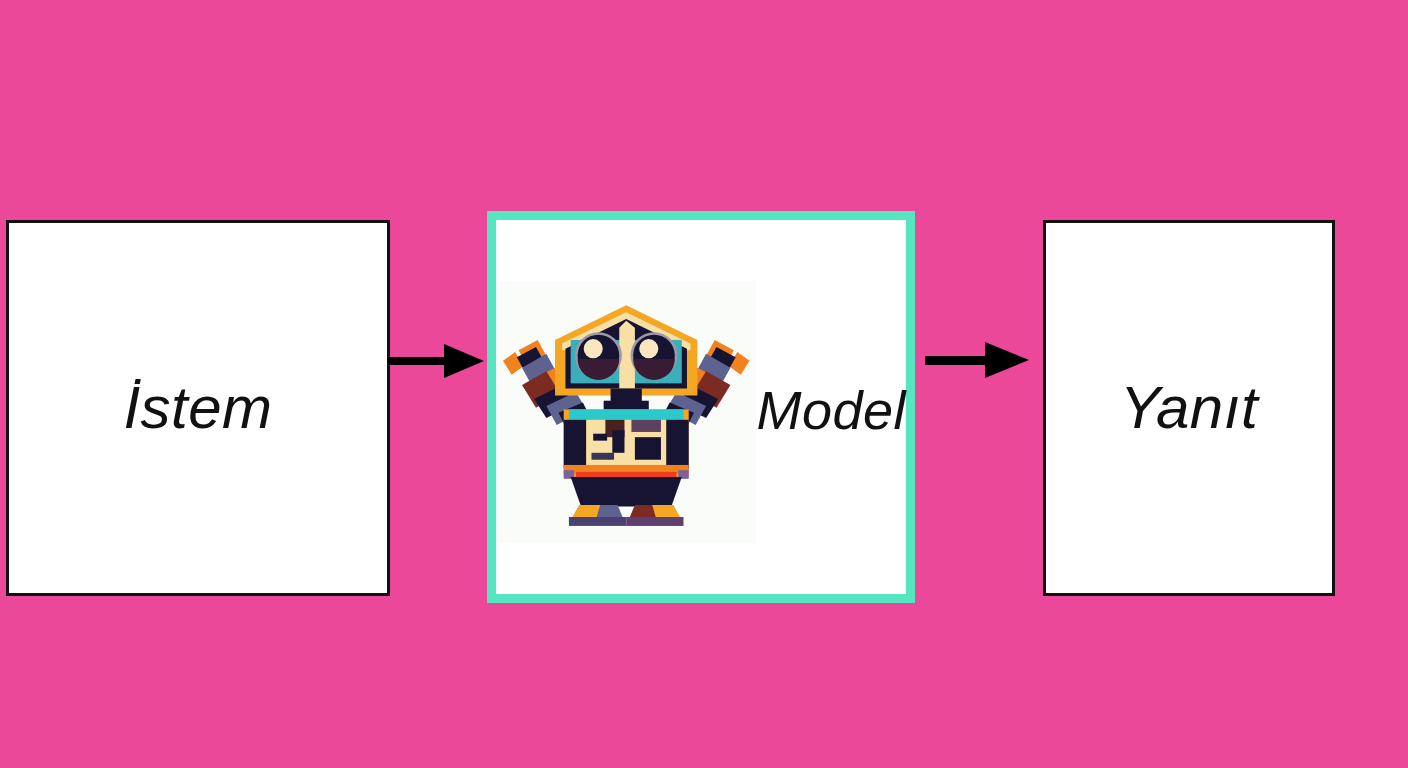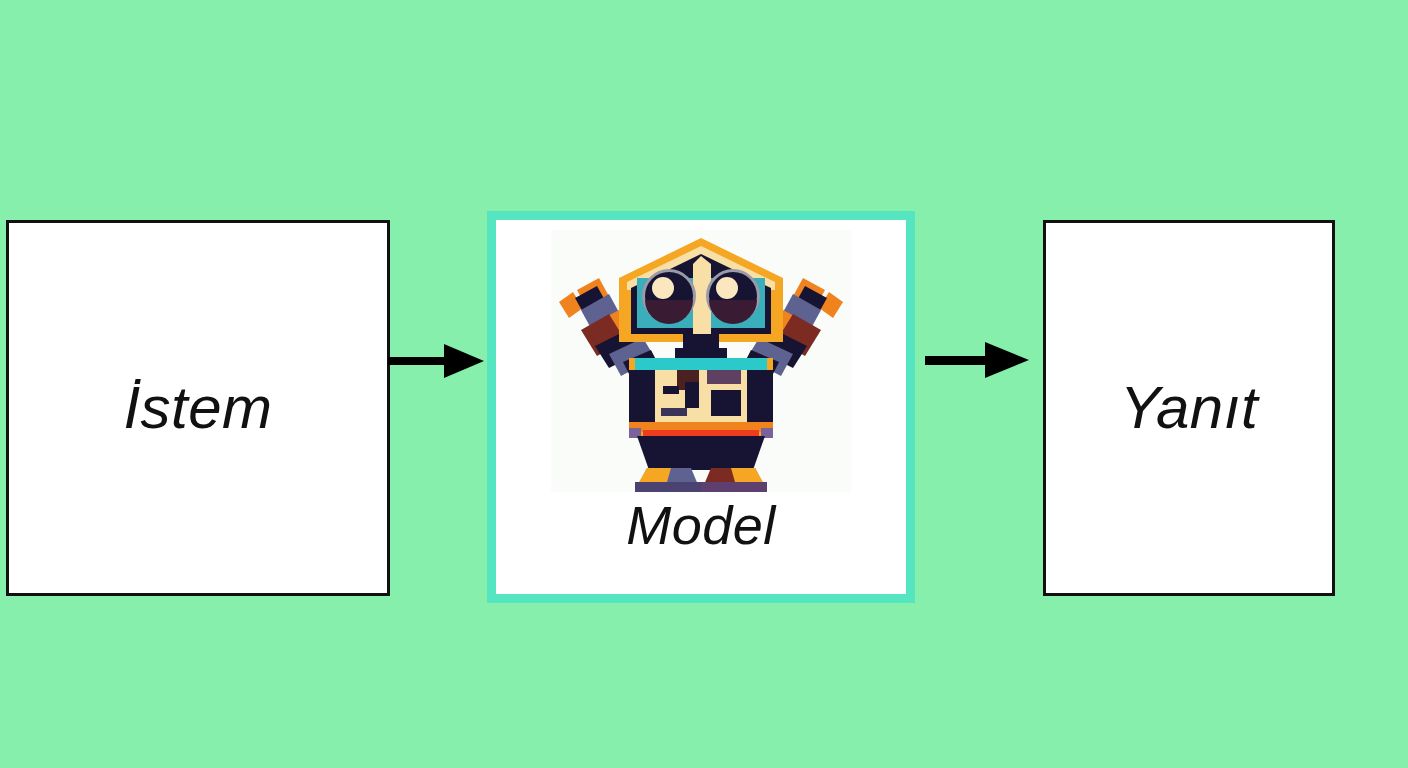--- a/index.html
+++ b/index.html
@@ -10,39 +10,38 @@
     height: 768px;
     background: #ffffff;
     font-family: "Liberation Sans", sans-serif;
     overflow: hidden;
   }
 
   #diagram-canvas {
     position: relative;
     width: 1408px;
     height: 768px;
-    background: #86efac;
+    background: #ec4899;
   }
 
   
   .flow-box {
     position: absolute;
     background: #ffffff;
     display: flex;
     align-items: center;
     justify-content: center;
   }
 
   .plain-box {
     border: 3px solid #111111;
   }
 
   .highlight-box {
     border: 9px solid #55E6C1;
-    flex-direction: column;
     justify-content: flex-start;
     align-items: center;
   }
 
   .box-label {
     font-style: italic;
     font-weight: 400;
     color: #111111;
     letter-spacing: 0.5px;
     line-height: 1;

